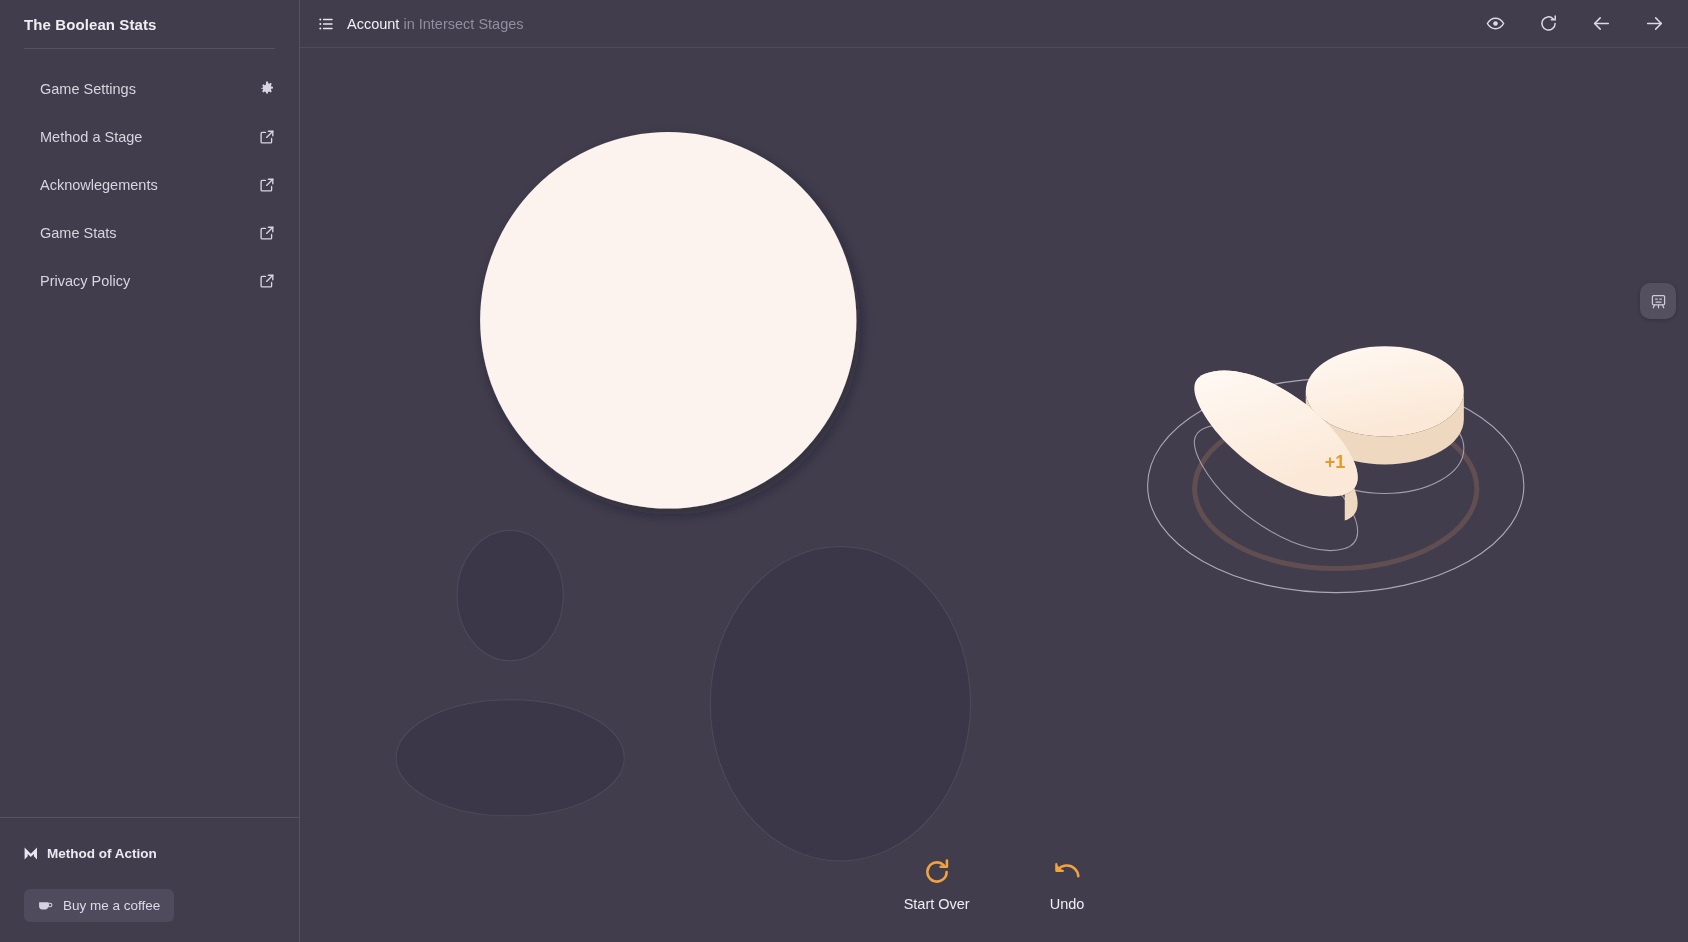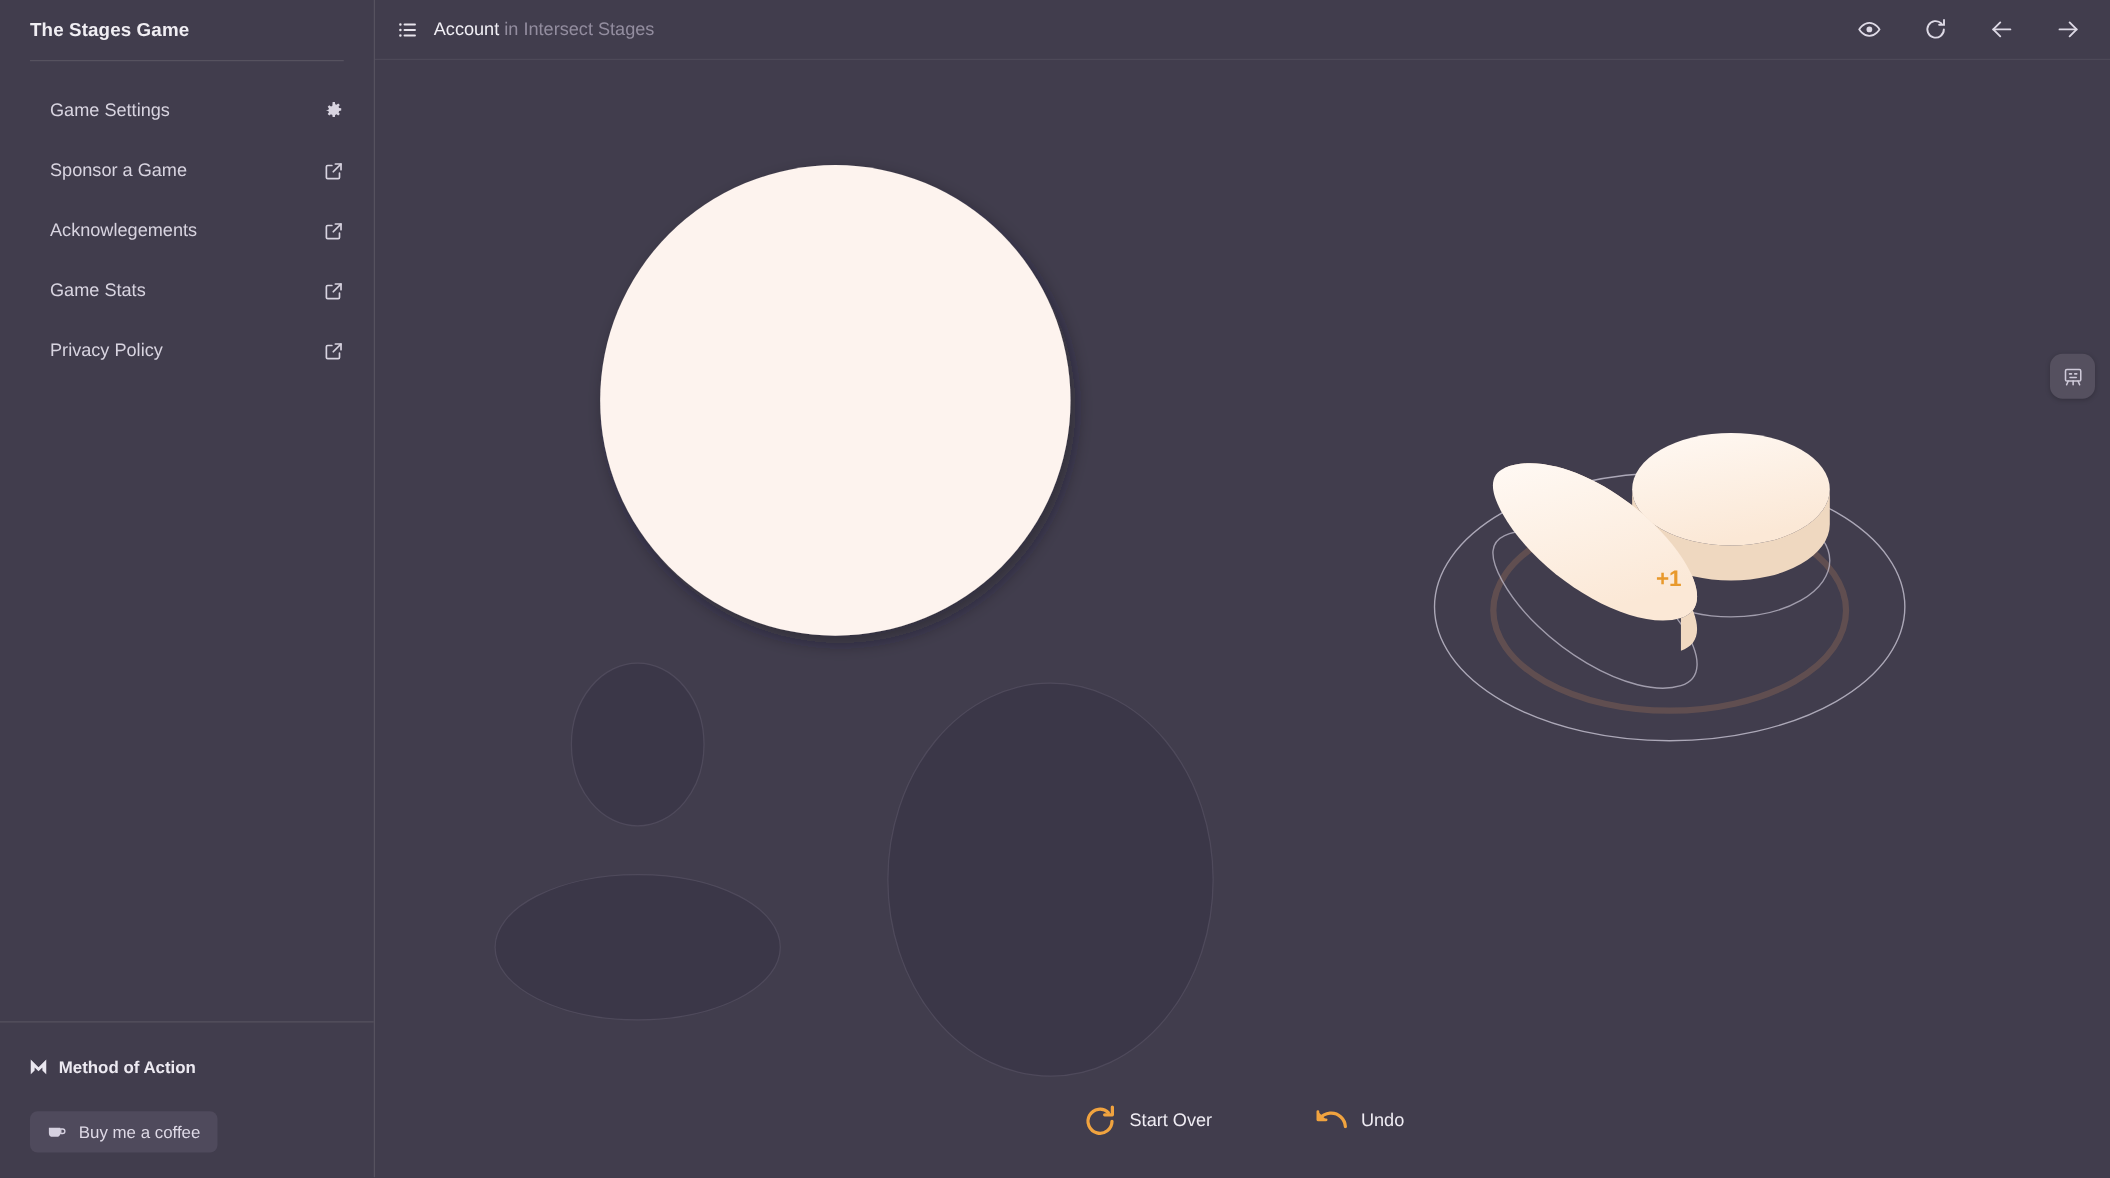--- a/index.html
+++ b/index.html
@@ -118,52 +118,52 @@
   
   .controls {
     position: absolute;
     left: 0; right: 0; bottom: 28px;
     display: flex; justify-content: center; align-items: flex-start;
     gap: 68px;
     pointer-events: none;
   }
   .ctl {
     pointer-events: auto;
-    display: flex; flex-direction: row; align-items: center; gap: 9px;
+    display: flex; flex-direction: column; align-items: center; gap: 9px;
     background: none; border: none; padding: 2px 6px; cursor: pointer;
     font-family: "Liberation Sans", sans-serif;
   }
   .ctl-icon { width: 30px; height: 30px; display: block; color: #f0a33f; }
   .ctl-label { color: #efecf3; font-size: 14.5px; }
 </style>
 </head>
 <body>
 
 <div class="app">
 
   <aside class="sidebar">
     <div class="sidebar-top">
-      <div class="brand">The Stages Game</div>
+      <div class="brand">The Boolean Stats</div>
       <div class="brand-rule"></div>
     </div>
 
     <nav class="nav">
 
       <div class="nav-item">
         <span class="nav-label">Game Settings</span>
         <span class="nav-icon">
           <svg viewBox="0 0 16 16" fill="currentColor" aria-hidden="true">
             <path d="M8 5.2a2.8 2.8 0 1 0 0 5.6 2.8 2.8 0 0 0 0-5.6zm0 1.5a1.3 1.3 0 1 1 0 2.6 1.3 1.3 0 0 1 0-2.6z"></path>
             <path d="M7.1 0.6h1.8l.25 1.7c.38.11.74.26 1.07.45l1.37-1.03 1.27 1.27-1.03 1.37c.19.33.34.69.45 1.07l1.7.25v1.8l-1.7.25c-.11.38-.26.74-.45 1.07l1.03 1.37-1.27 1.27-1.37-1.03c-.33.19-.69.34-1.07.45l-.25 1.7H7.1l-.25-1.7a4.6 4.6 0 0 1-1.07-.45l-1.37 1.03-1.27-1.27 1.03-1.37a4.6 4.6 0 0 1-.45-1.07l-1.7-.25V7.1l1.7-.25c.11-.38.26-.74.45-1.07L3.14 4.41 4.41 3.14l1.37 1.03c.33-.19.69-.34 1.07-.45z"></path>
           </svg>
         </span>
       </div>
 
       <div class="nav-item">
-        <span class="nav-label">Sponsor a Game</span>
+        <span class="nav-label">Method a Stage</span>
         <span class="nav-icon">
           <svg viewBox="0 0 16 16" fill="none" stroke="currentColor" stroke-width="1.35" stroke-linecap="round" stroke-linejoin="round" aria-hidden="true">
             <path d="M9.3 2.2h4.5v4.5"></path>
               <path d="M13.8 2.2 7.6 8.4"></path>
             <path d="M12.6 9.5v3.4a1 1 0 0 1-1 1H3.1a1 1 0 0 1-1-1V4.4a1 1 0 0 1 1-1h3.4"></path>
           </svg>
         </span>
       </div>
 
       <div class="nav-item">

